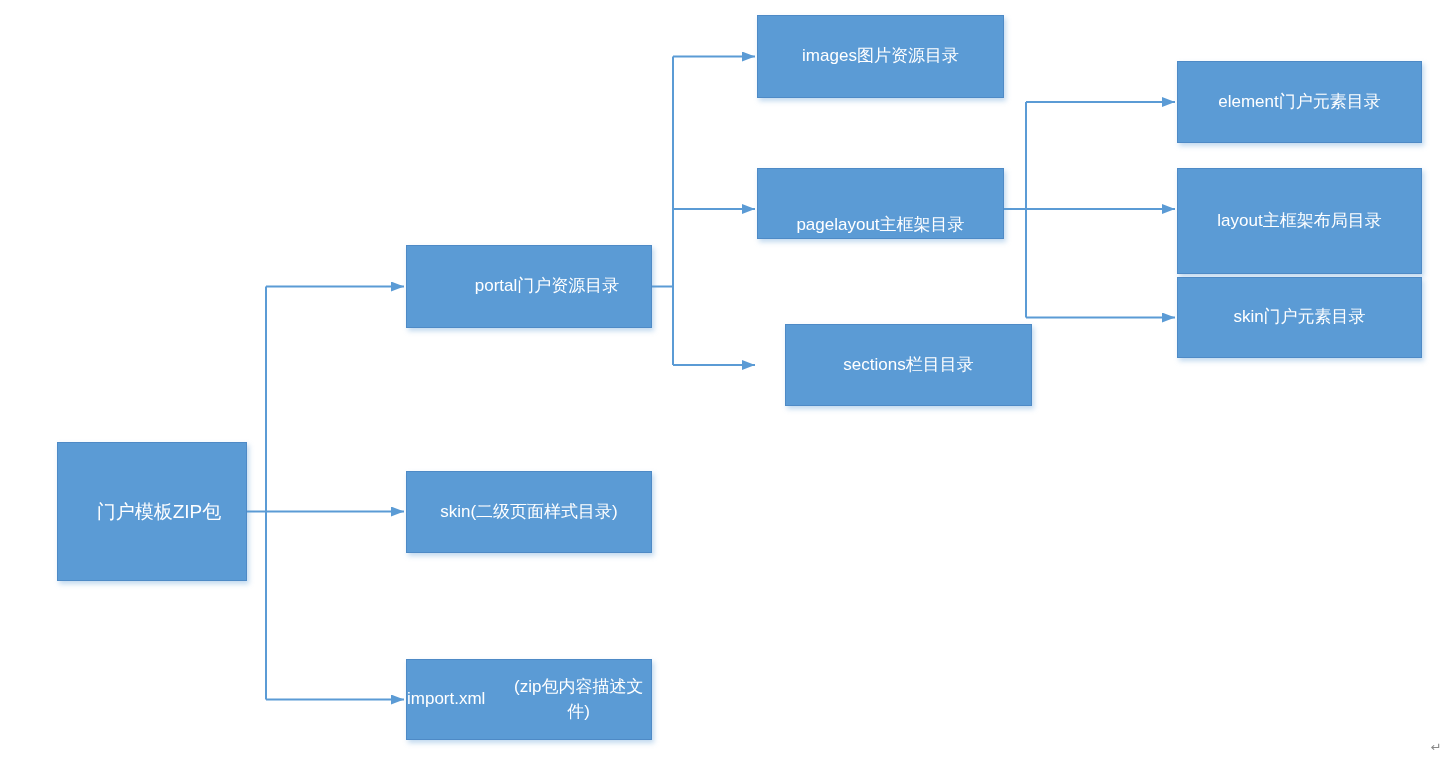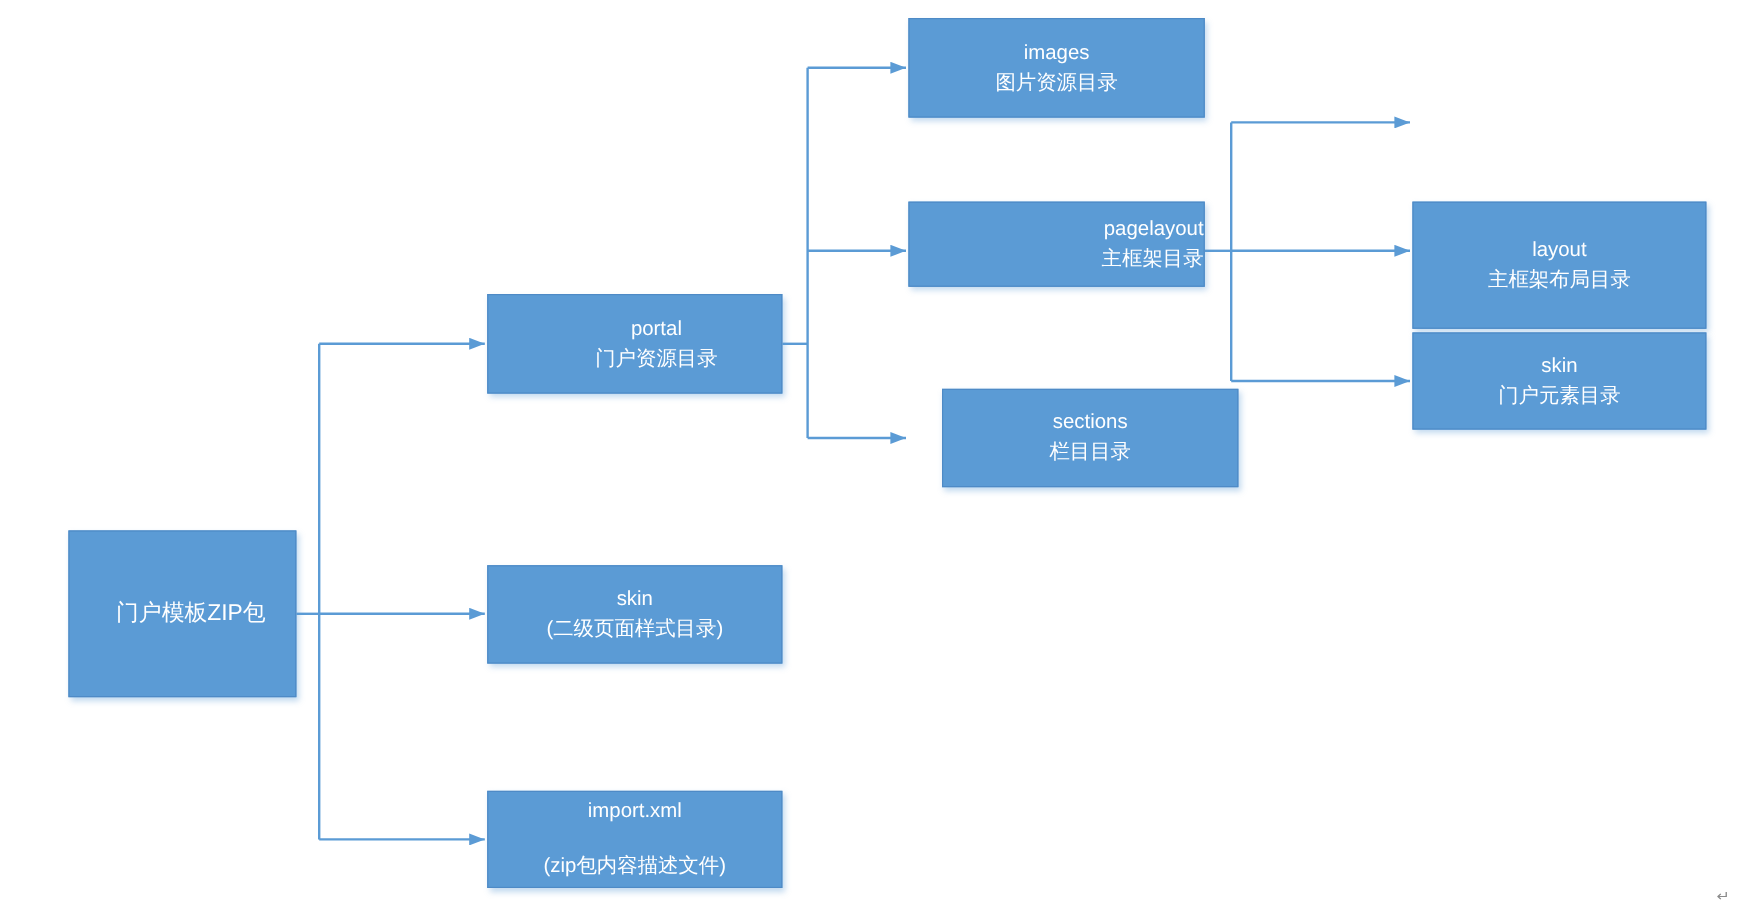--- a/index.html
+++ b/index.html
@@ -19,21 +19,21 @@
   }
   #connector-svg{position:absolute;left:0;top:0;width:1455px;height:765px;}
   #connector-svg line{stroke:var(--connector);stroke-width:2;fill:none;}
   #connector-svg .arrowhead-path{fill:var(--connector);}
   .node{
     position:absolute;
     background:var(--box-fill);
     border:1px solid var(--box-border);
     box-shadow:2px 3px 5px rgba(91,155,213,.38);
     color:var(--node-text);
-    display:flex;flex-direction:column;
+    display:flex;flex-direction:row;
     align-items:center;justify-content:center;
     text-align:center;
     box-sizing:border-box;
     line-height:1.45;
     font-size:17px;
   }
   .node-line:empty{display:none;}
   .node-root{font-size:19px;}
   
   .n-root        {left:57px;  top:442px; width:190px; height:139px;padding-left:14px;}
@@ -118,20 +118,24 @@
   <div class="node n-pagelayout">
     <span class="node-line">pagelayout</span>
     <span class="node-line">主框架目录</span>
   </div>
 
   <div class="node n-sections">
     <span class="node-line">sections</span>
     <span class="node-line">栏目目录</span>
   </div>
 
+  <div class="node n-element">
+    <span class="node-line">element</span>
+    <span class="node-line">门户元素目录</span>
+  </div>
 
   <div class="node n-layout">
     <span class="node-line">layout</span>
     <span class="node-line">主框架布局目录</span>
   </div>
 
   <div class="node n-skin1">
     <span class="node-line">skin</span>
     <span class="node-line">门户元素目录</span>
   </div>

